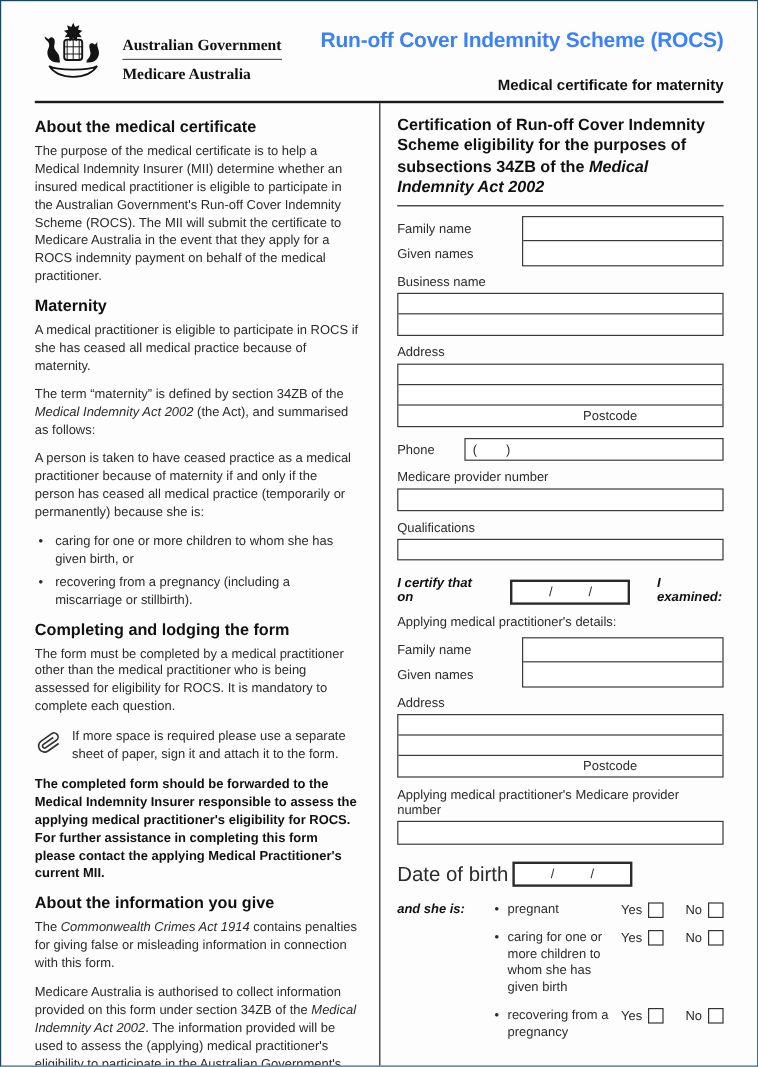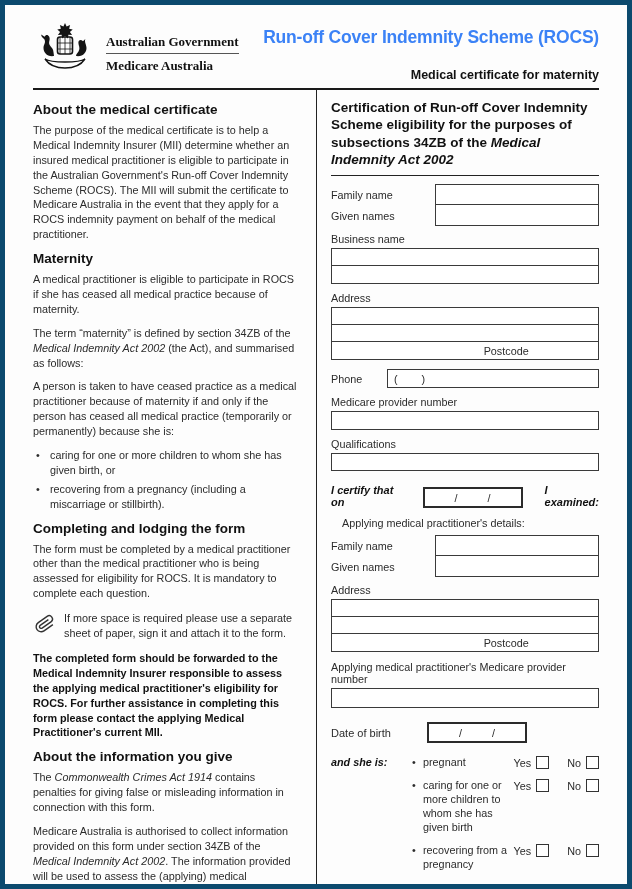--- a/index.html
+++ b/index.html
@@ -1,19 +1,19 @@
 <!DOCTYPE html>
 <html><head>
 <meta charset="utf-8">
 <style>
   * { margin:0; padding:0; box-sizing:border-box; }
   html,body { background:#e8e8e8; }
   body { display:flex; justify-content:flex-start; align-items:flex-start; }
   .page {
-    width:632px; height:889px; background:#fdfdfd; border:5px solid #0c4a6e;
+    width:632px; height:889px; background:#fdfdfd; border:1px solid #0c4a6e;
     font-family:"Liberation Sans", sans-serif; color:#2b2b2b;
     display:flex; flex-direction:column; overflow:hidden;
   }
   
   .header { display:flex; justify-content:space-between; padding:13px 28px 5px 28px; }
   .brand { display:flex; align-items:center; gap:9px; }
   .brand-text { padding-top:8px; }
   .gov-title, .agency { font-family:"Liberation Serif", serif; font-weight:bold; font-size:13px; color:#111; }
   .brand-rule { border-top:1.5px solid #555; margin:3px 0 4px 0; }
   .titles { text-align:right; padding-top:9px; }
@@ -53,25 +53,25 @@
   .pair-row.top { border-bottom:1.5px solid #3a3a3a; }
   .blk { margin-bottom:8px; }
   .phone-row { display:flex; align-items:center; margin:9px 0 8px 0; }
   .phone-lbl { width:56px; font-size:10.8px; }
   .phone-box { flex:1; height:19px; border:1.5px solid #3a3a3a; background:#fff; display:flex; align-items:center; padding-left:6px; font-size:10.8px; white-space:pre; }
   .single-box { height:18px; }
   .mpn-box { height:19px; }
   .bi { font-weight:bold; font-style:italic; color:#111; }
   .certify-row { display:flex; align-items:flex-end; gap:22px; margin:13px 0 9px 0; font-size:11px; }
   .date-box { width:100px; height:21px; border:2px solid #2b2b2b; background:#fff; display:flex; align-items:center; justify-content:space-evenly; font-size:10.8px; flex:none; }
-  .applying { font-size:10.8px; margin-bottom:6px;margin-left:11px; }
+  .applying { font-size:10.8px; margin-bottom:6px; }
   .apn-lbl { margin-top:9px; }
   .apn-box { height:20px; margin-bottom:4px; }
   .dob-row { display:flex; align-items:center; margin:14px 0 12px 0; }
-  .dob-lbl { width:96px; font-size:11px; }
+  .dob-lbl { width:96px; font-size:17px; }
   .cond-section { display:flex; }
   .cond-left { width:80px; flex:none; font-size:10.8px; padding-top:1px; }
   .cond-rows { flex:1; }
   .cond-row { display:flex; align-items:flex-start; margin-bottom:9px; }
   .cond-text { flex:1; font-size:10.8px; line-height:1.3; position:relative; padding-left:12px; padding-right:4px; }
   .cond-text::before { content:"\2022"; position:absolute; left:1px; }
   .yn { display:flex; align-items:center; gap:5px; flex:none; font-size:10.8px; padding-top:1px; }
   .yn .gap { width:8px; }
   .cb { width:13px; height:13px; border:1.5px solid #333; background:#fff; }
 </style>

